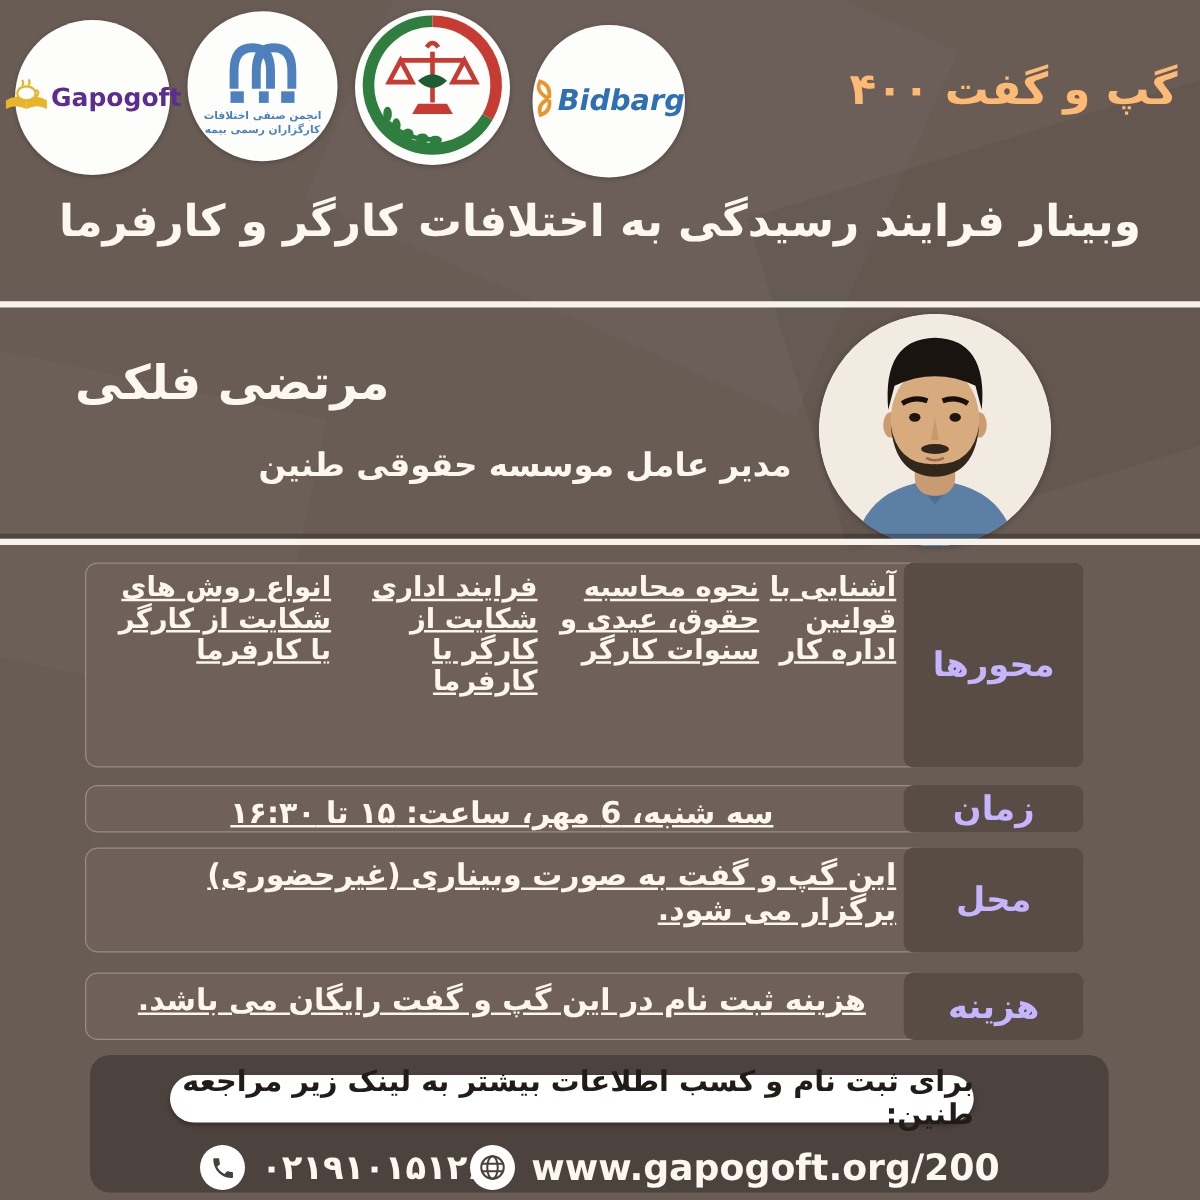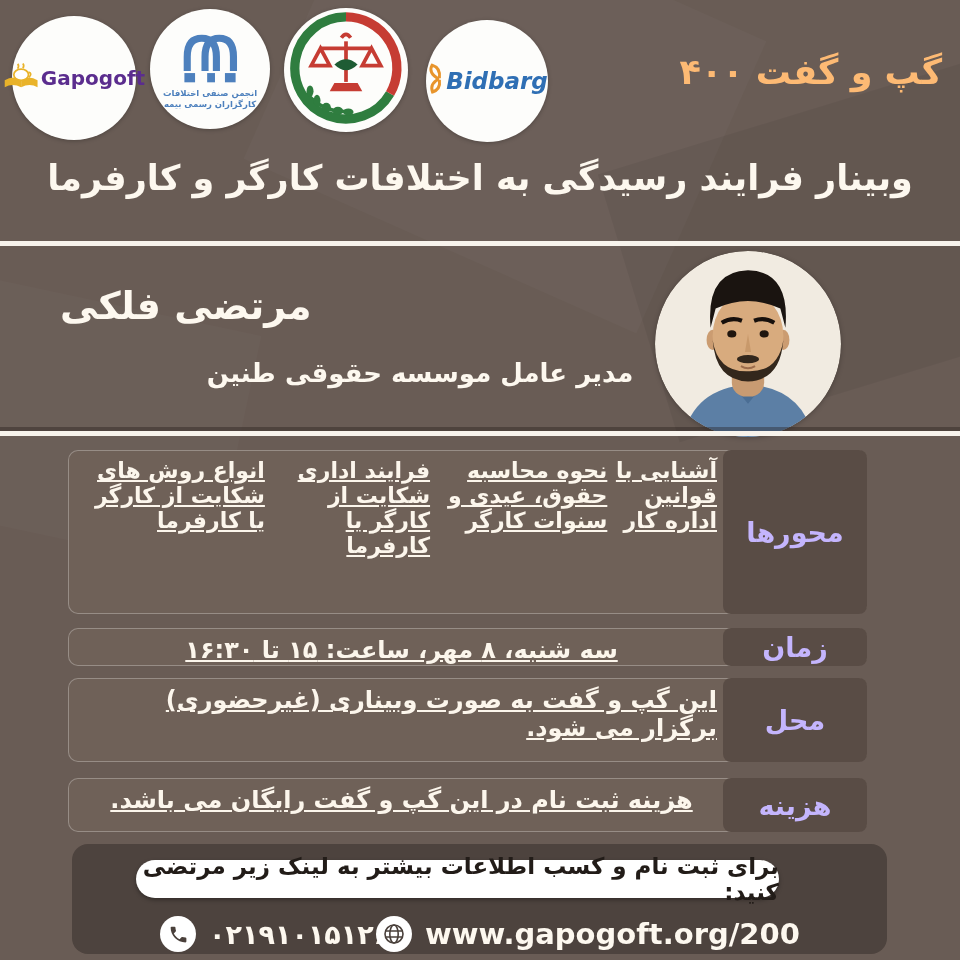--- a/index.html
+++ b/index.html
@@ -198,21 +198,21 @@
       <div>نحوه محاسبه حقوق، عیدی و سنوات کارگر</div>
       <div>فرایند اداری شکایت از کارگر یا کارفرما</div>
       <div>انواع روش های شکایت از کارگر یا کارفرما</div>
     </div>
     <div class="rlabel">محورها</div>
   </div>
 
   <div class="inforow row-time">
     <div class="panel"></div>
     <div class="rcontent single">
-      <div>سه شنبه، ۸ مهر، ساعت: ۱۵ تا ۱۶:۳۰</div>
+      <div>سه شنبه، 6 مهر، ساعت: ۱۵ تا ۱۶:۳۰</div>
     </div>
     <div class="rlabel">زمان</div>
   </div>
 
   <div class="inforow row-loc">
     <div class="panel"></div>
     <div class="rcontent single">
       <div>این گپ و گفت به صورت وبیناری (غیرحضوری) برگزار می شود.</div>
     </div>
     <div class="rlabel">محل</div>
@@ -220,21 +220,21 @@
 
   <div class="inforow row-fee">
     <div class="panel"></div>
     <div class="rcontent single">
       <div>هزینه ثبت نام در این گپ و گفت رایگان می باشد.</div>
     </div>
     <div class="rlabel">هزینه</div>
   </div>
 
   <div class="footer">
-    <div class="pill">برای ثبت نام و کسب اطلاعات بیشتر به لینک زیر مرتضی کنید:</div>
+    <div class="pill">برای ثبت نام و کسب اطلاعات بیشتر به لینک زیر مراجعه طنین:</div>
     <div class="contact contact-phone">
       <span class="cicon">
         <svg viewBox="0 0 24 24" width="21" height="21">
           <path fill="#4a403b" d="M6.62 10.79c1.44 2.83 3.76 5.14 6.59 6.59l2.2-2.2c.27-.27.67-.36 1.02-.24 1.12.37 2.33.57 3.57.57.55 0 1 .45 1 1V20c0 .55-.45 1-1 1-9.39 0-17-7.61-17-17 0-.55.45-1 1-1h3.5c.55 0 1 .45 1 1 0 1.25.2 2.45.57 3.57.11.35.03.74-.25 1.02l-2.2 2.2z"></path>
         </svg>
       </span>
       <span class="cval" dir="ltr">۰۲۱۹۱۰۱۵۱۲۶</span>
     </div>
     <div class="contact contact-web">
       <span class="cicon">

